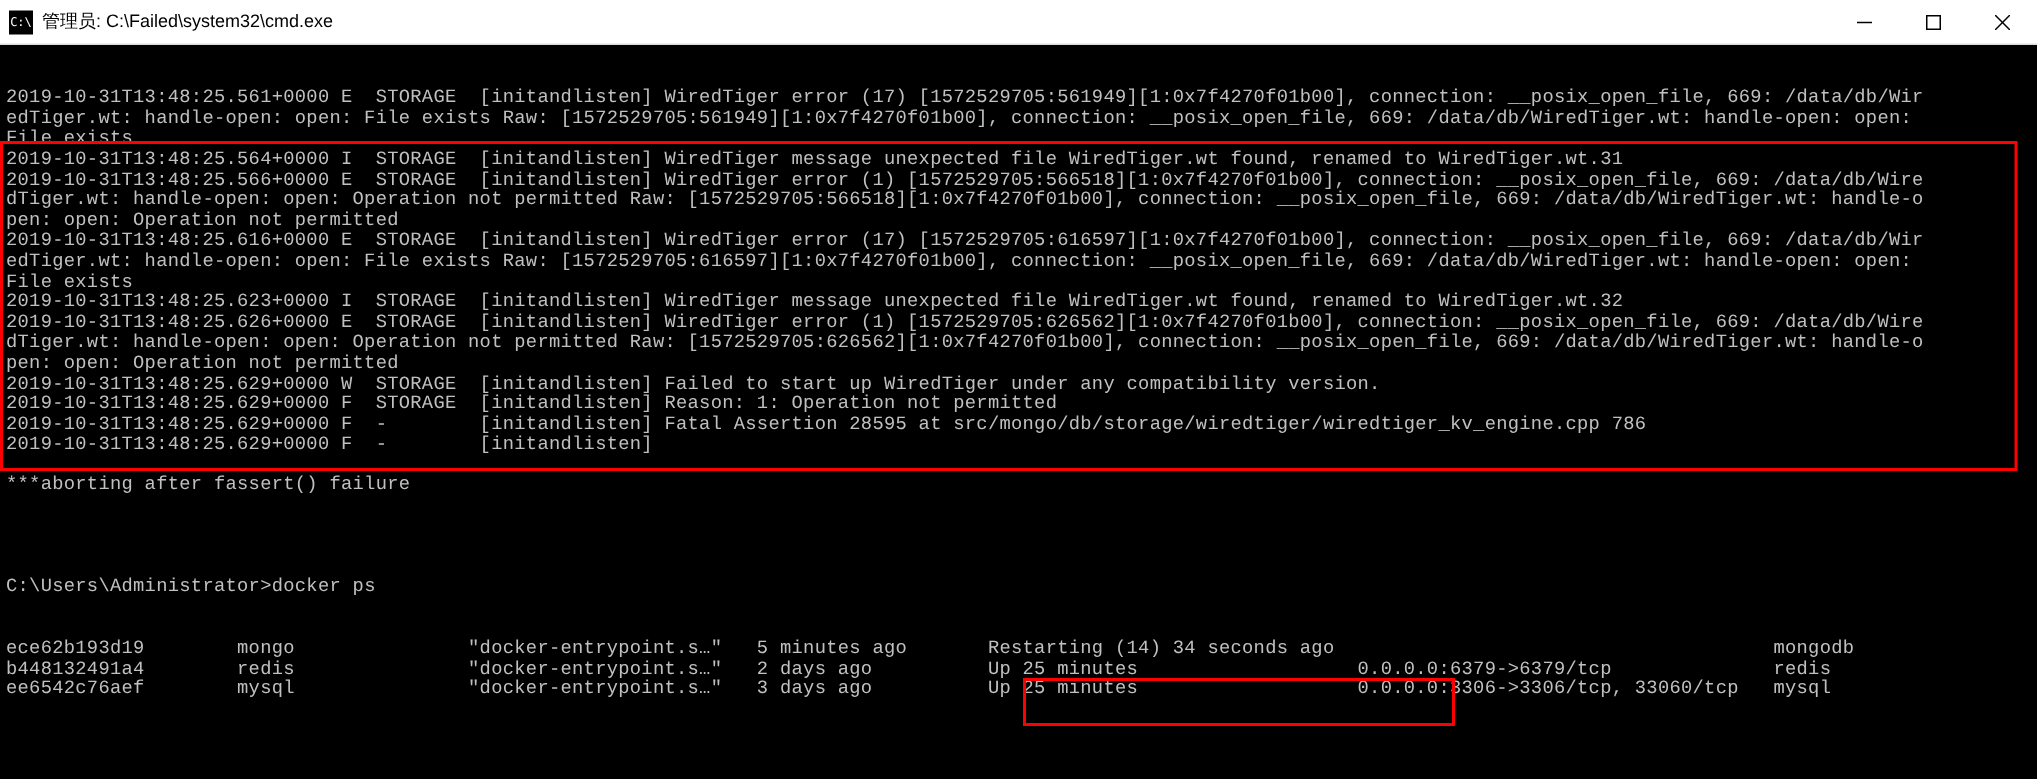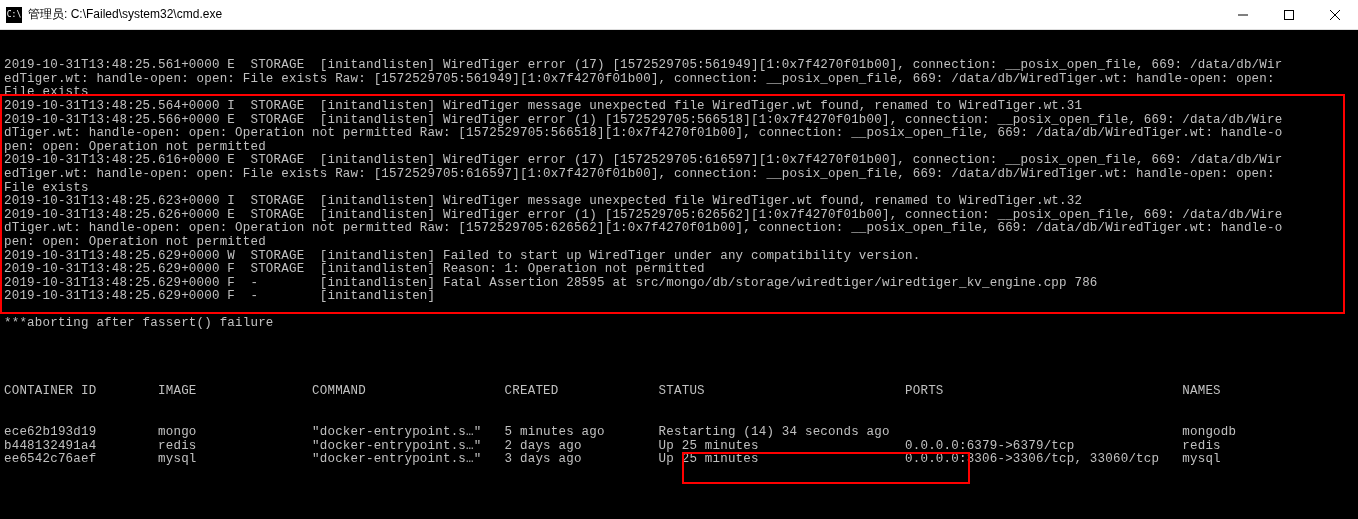--- a/index.html
+++ b/index.html
@@ -115,20 +115,20 @@
       <svg viewBox="0 0 10 10">
           <line x1="0" y1="0" x2="10" y2="10" stroke="#000" stroke-width="1"></line>
           <line x1="10" y1="0" x2="0" y2="10" stroke="#000" stroke-width="1"></line>
         </svg>
     </div>
   </div>
 </div>
 
 <div class="terminal">
   <div id="log-block"><div class="line">2019-10-31T13:48:25.561+0000 E  STORAGE  [initandlisten] WiredTiger error (17) [1572529705:561949][1:0x7f4270f01b00], connection: __posix_open_file, 669: /data/db/Wir</div><div class="line">edTiger.wt: handle-open: open: File exists Raw: [1572529705:561949][1:0x7f4270f01b00], connection: __posix_open_file, 669: /data/db/WiredTiger.wt: handle-open: open:</div><div class="line">File exists</div><div class="line">2019-10-31T13:48:25.564+0000 I  STORAGE  [initandlisten] WiredTiger message unexpected file WiredTiger.wt found, renamed to WiredTiger.wt.31</div><div class="line">2019-10-31T13:48:25.566+0000 E  STORAGE  [initandlisten] WiredTiger error (1) [1572529705:566518][1:0x7f4270f01b00], connection: __posix_open_file, 669: /data/db/Wire</div><div class="line">dTiger.wt: handle-open: open: Operation not permitted Raw: [1572529705:566518][1:0x7f4270f01b00], connection: __posix_open_file, 669: /data/db/WiredTiger.wt: handle-o</div><div class="line">pen: open: Operation not permitted</div><div class="line">2019-10-31T13:48:25.616+0000 E  STORAGE  [initandlisten] WiredTiger error (17) [1572529705:616597][1:0x7f4270f01b00], connection: __posix_open_file, 669: /data/db/Wir</div><div class="line">edTiger.wt: handle-open: open: File exists Raw: [1572529705:616597][1:0x7f4270f01b00], connection: __posix_open_file, 669: /data/db/WiredTiger.wt: handle-open: open:</div><div class="line">File exists</div><div class="line">2019-10-31T13:48:25.623+0000 I  STORAGE  [initandlisten] WiredTiger message unexpected file WiredTiger.wt found, renamed to WiredTiger.wt.32</div><div class="line">2019-10-31T13:48:25.626+0000 E  STORAGE  [initandlisten] WiredTiger error (1) [1572529705:626562][1:0x7f4270f01b00], connection: __posix_open_file, 669: /data/db/Wire</div><div class="line">dTiger.wt: handle-open: open: Operation not permitted Raw: [1572529705:626562][1:0x7f4270f01b00], connection: __posix_open_file, 669: /data/db/WiredTiger.wt: handle-o</div><div class="line">pen: open: Operation not permitted</div><div class="line">2019-10-31T13:48:25.629+0000 W  STORAGE  [initandlisten] Failed to start up WiredTiger under any compatibility version.</div><div class="line">2019-10-31T13:48:25.629+0000 F  STORAGE  [initandlisten] Reason: 1: Operation not permitted</div><div class="line">2019-10-31T13:48:25.629+0000 F  -        [initandlisten] Fatal Assertion 28595 at src/mongo/db/storage/wiredtiger/wiredtiger_kv_engine.cpp 786</div><div class="line">2019-10-31T13:48:25.629+0000 F  -        [initandlisten]</div><div class="line"> </div><div class="line">***aborting after fassert() failure</div><div class="line"> </div><div class="line"> </div></div>
-  <div class="line">CONTAINER ID        IMAGE               COMMAND                  CREATED             STATUS                          PORTS                               NAMES</div>
+  <div class="line"><span>C:\Users\Administrator&gt;</span><span>docker ps</span></div>
   <div id="docker-rows"><div class="table-row">ece62b193d19        mongo               "docker-entrypoint.s…"   5 minutes ago       Restarting (14) 34 seconds ago                                      mongodb</div><div class="table-row">b448132491a4        redis               "docker-entrypoint.s…"   2 days ago          Up 25 minutes                   0.0.0.0:6379-&gt;6379/tcp              redis</div><div class="table-row">ee6542c76aef        mysql               "docker-entrypoint.s…"   3 days ago          Up 25 minutes                   0.0.0.0:3306-&gt;3306/tcp, 33060/tcp   mysql</div></div>
   
   
 
   <div class="hl-box box1"></div>
   <div class="hl-box box2"></div>
 </div>
 
 </body></html>

